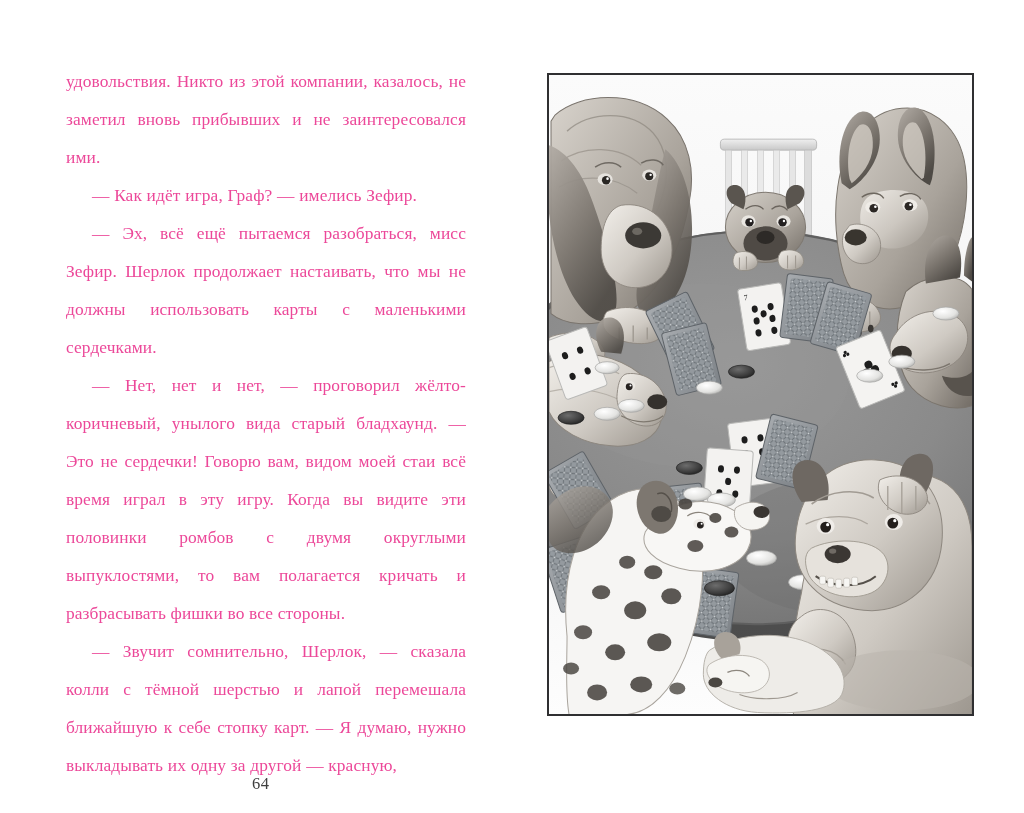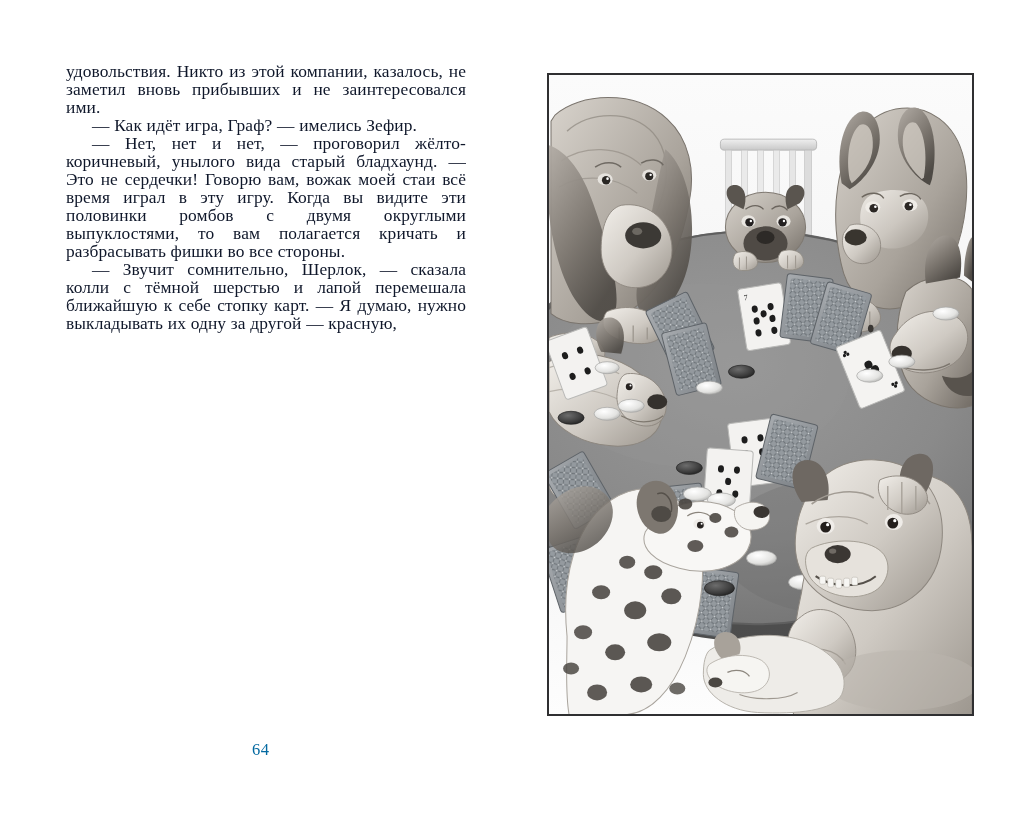--- a/index.html
+++ b/index.html
@@ -26,40 +26,40 @@
   .text-column {
     position: absolute;
     left: 66px;
     top: 62px;
     width: 400px;
   }
 
   .body-par {
     margin: 0;
     font-size: 17.4px;
-    line-height: 18px;
+    line-height: 38px;
     text-align: justify;
     text-justify: inter-word;
     letter-spacing: 0.1px;
     word-spacing: 0.2px;
-    color: #0f172a;
+    color: #ec4899;
     -webkit-font-smoothing: antialiased;
   }
   .body-par + .body-par {
     text-indent: 26px;
   }
   .body-par.no-indent { text-indent: 0; }
 
   .page-number {
     position: absolute;
     left: 252px;
-    top: 741px;
+    top: 775px;
     font-size: 16.5px;
     line-height: 18px;
-    color: #0369a1;
+    color: #404040;
     letter-spacing: 0.5px;
   }
 
   
   .illustration-frame {
     position: absolute;
     left: 547px;
     top: 73px;
     width: 427px;
     height: 643px;
@@ -75,21 +75,22 @@
   }
 </style>
 </head>
 <body>
 
 <div class="page-spread">
 
   <div class="text-column">
     <p class="body-par no-indent">удовольствия. Никто из этой компании, казалось, не заметил вновь прибывших и не заинтересовался ими.</p>
     <p class="body-par">— Как идёт игра, Граф? — имелись Зефир.</p>
-    <p class="body-par">— Нет, нет и нет, — проговорил жёлто-коричневый, унылого вида старый бладхаунд. — Это не сердечки! Говорю вам, вожак моей стаи всё время играл в эту игру. Когда вы видите эти половинки ромбов с двумя округлыми выпуклостями, то вам полагается кричать и разбрасывать фишки во все стороны.</p>
+    <p class="body-par">— Эх, всё ещё пытаемся разобраться, мисс Зефир. Шерлок продолжает настаивать, что мы не должны использовать карты с маленькими сердечками.</p>
+    <p class="body-par">— Нет, нет и нет, — проговорил жёлто-коричневый, унылого вида старый бладхаунд. — Это не сердечки! Говорю вам, видом моей стаи всё время играл в эту игру. Когда вы видите эти половинки ромбов с двумя округлыми выпуклостями, то вам полагается кричать и разбрасывать фишки во все стороны.</p>
     <p class="body-par">— Звучит сомнительно, Шерлок, — сказала колли с тёмной шерстью и лапой перемешала ближайшую к себе стопку карт. — Я думаю, нужно выкладывать их одну за другой — красную,</p>
   </div>
 
   <div class="page-number">64</div>
 
   <div class="illustration-frame">
     <svg class="illus-canvas" viewBox="0 0 422 638" preserveAspectRatio="none">
       <defs>
         <linearGradient id="gBg" x1="0" y1="0" x2="0" y2="1">
           <stop offset="0%" stop-color="#fbfbfb"></stop>

